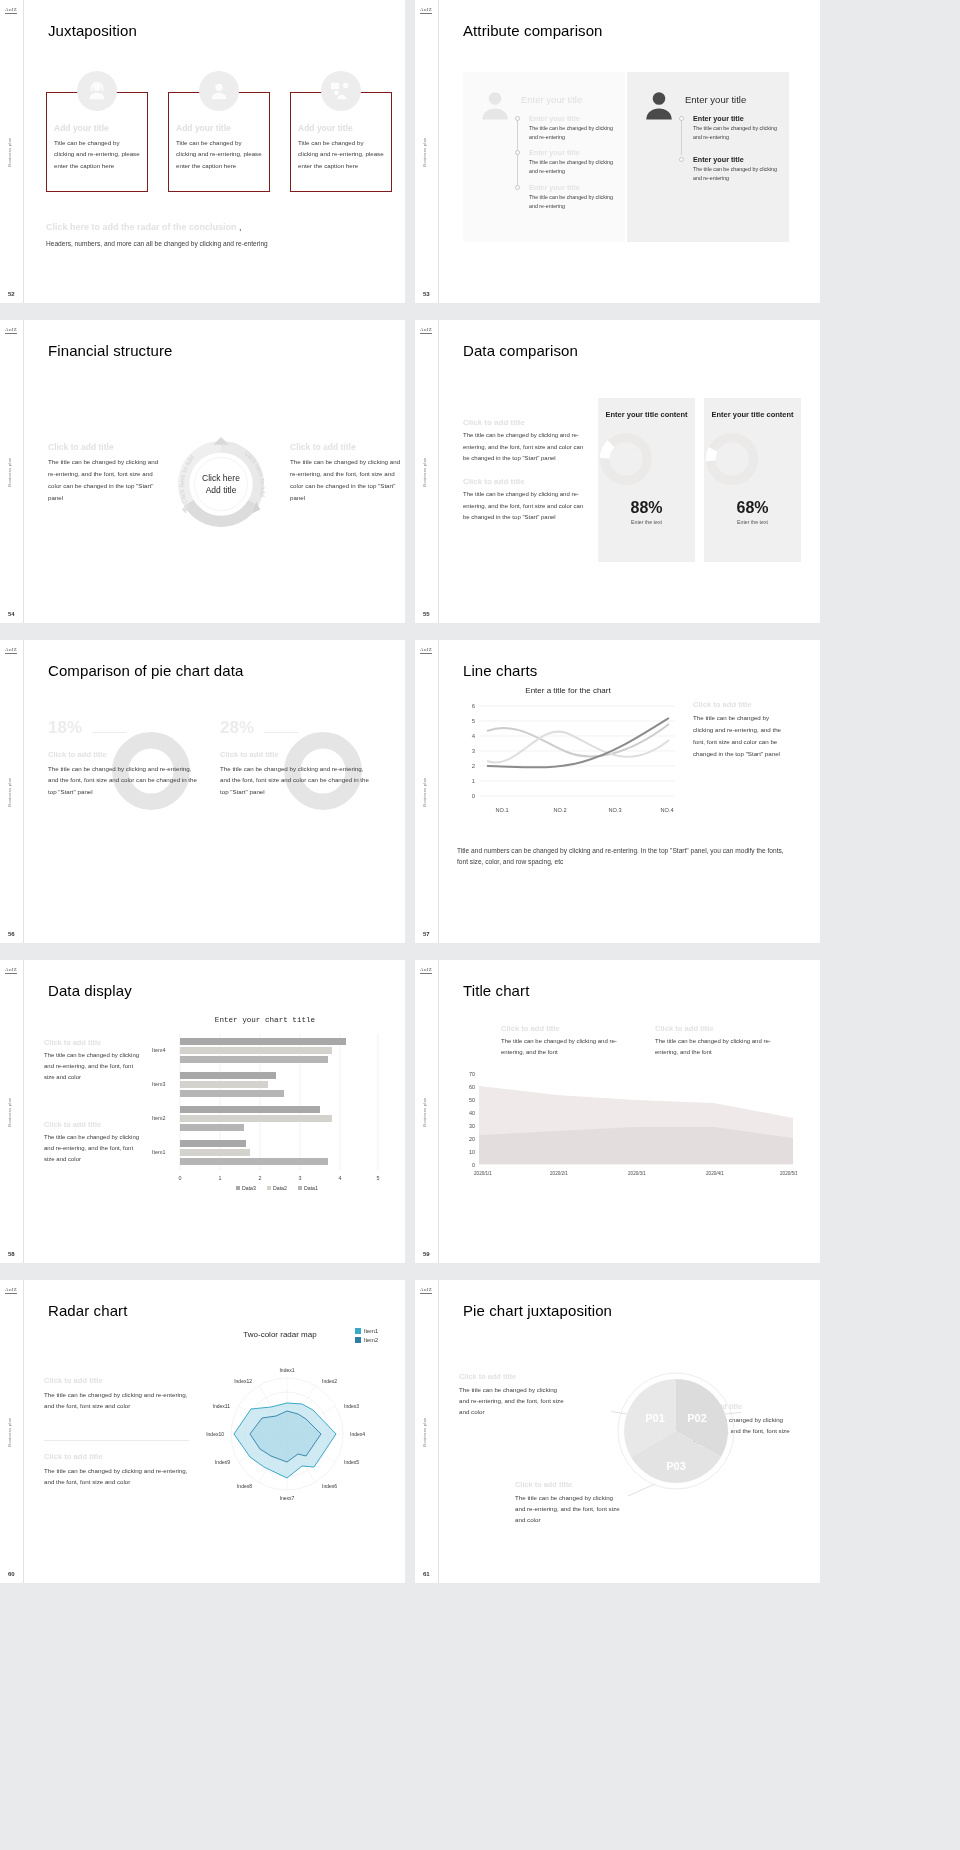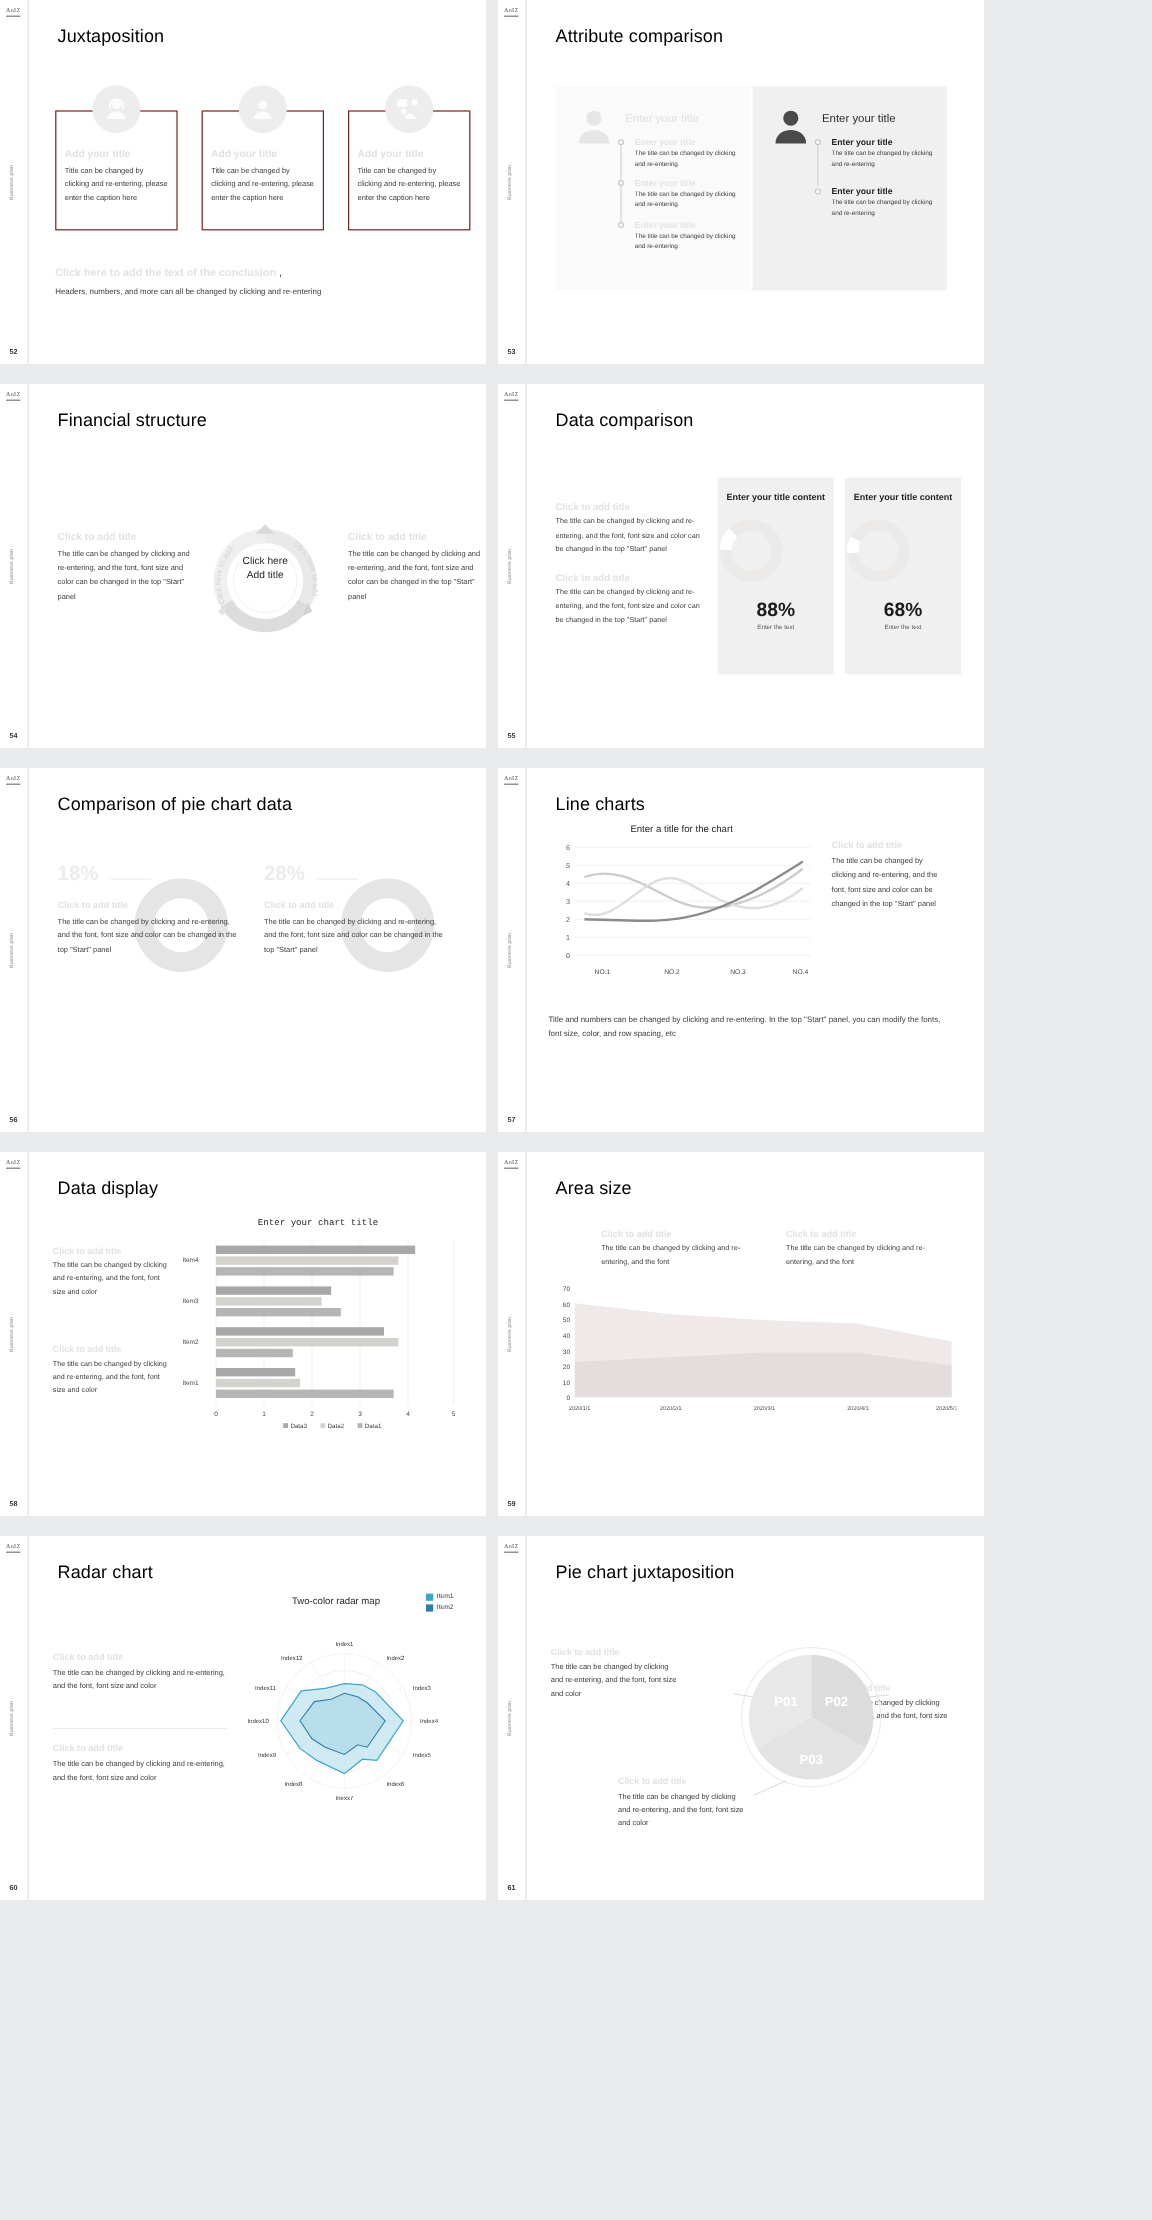--- a/index.html
+++ b/index.html
@@ -90,21 +90,21 @@
   .s53 .pRight .stitle { color:#222; }
   .s53 .stext { font-size:5.3px; line-height:1.65; color:#3c3c3c; margin-top:1px; }
 
   
   .s54 .colL { position:absolute; left:48px; top:122px; width:116px; }
   .s54 .colR { position:absolute; left:290px; top:122px; width:116px; }
   .s54 .cth { font-size:8.5px; color:#e2e2e2; font-weight:bold; }
   .s54 .ctx { font-size:6.2px; line-height:1.95; color:#3c3c3c; margin-top:4px; }
   .s54 .ring { position:absolute; left:172px; top:115px; width:98px; height:98px; }
   .s54 .innerlbl {
-    position:absolute; left:172px; top:104px; width:98px; height:98px;
+    position:absolute; left:172px; top:115px; width:98px; height:98px;
     display:flex; flex-direction:column; align-items:center; justify-content:center;
     font-size:8.5px; color:#1f1f1f; line-height:1.45; text-align:right;
   }
 
   
   .s55 .txtcol { position:absolute; left:48px; top:98px; width:122px; }
   .s55 .th { font-size:8px; color:#e2e2e2; font-weight:bold; }
   .s55 .tx { font-size:6px; line-height:1.95; color:#3c3c3c; margin-top:3px; }
   .s55 .box { position:absolute; top:78px; width:97px; height:164px; background:#f0f0f0; }
   .s55 .b1 { left:183px; } .s55 .b2 { left:289px; }
@@ -210,21 +210,21 @@
                 <path d="M8 21c0-3 2.5-5 5-5s5 2 5 5z"></path>
                 <circle cx="7" cy="14" r="2.6"></circle>
               </svg>
           </div>
           <div class="ctitle">Add your title</div>
           <div class="ctext">Title can be changed by clicking and re-entering, please enter the caption here</div>
         </div>
       </div>
 
       <div class="concl1">
-        <span>Click here to add the text of the conclusion</span><span class="comma"> ,</span>
+        <span>Click here to add the radar of the conclusion</span><span class="comma"> ,</span>
       </div>
       <div class="concl2">Headers, numbers, and more can all be changed by clicking and re-entering</div>
     </div>
   </div>
 
   <div class="slidewrap">
     <div class="slide s53">
       <div class="lrail"></div>
       <div class="logo">AnIZ</div>
       <div class="vlabel">Business plan</div>
@@ -516,21 +516,21 @@
       </svg>
     </div>
   </div>
 
   <div class="slidewrap">
     <div class="slide s59">
       <div class="lrail"></div>
       <div class="logo">AnIZ</div>
       <div class="vlabel">Business plan</div>
       <div class="pnum">59</div>
-      <div class="title">Area size</div>
+      <div class="title">Title chart</div>
 
       <div class="hdr h1">
         <div class="hth">Click to add title</div>
         <div class="htx">The title can be changed by clicking and re-entering, and the font</div>
       </div>
       <div class="hdr h2">
         <div class="hth">Click to add title</div>
         <div class="htx">The title can be changed by clicking and re-entering, and the font</div>
       </div>
 

